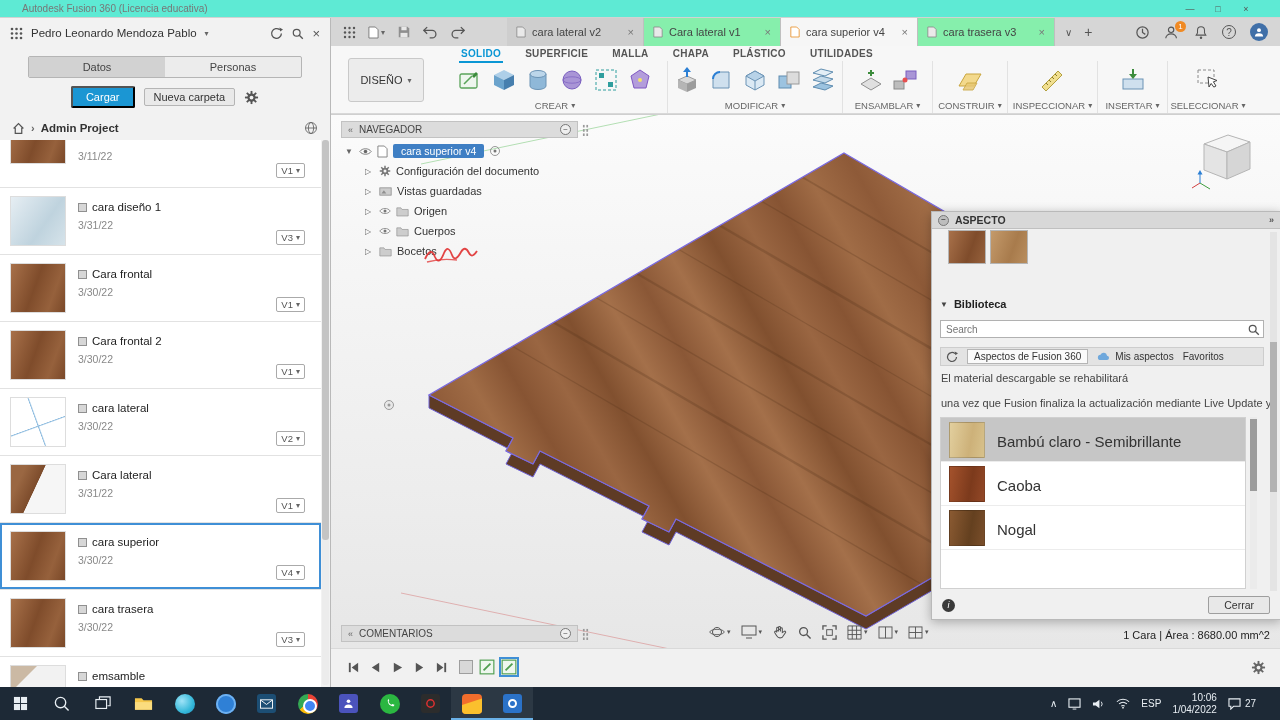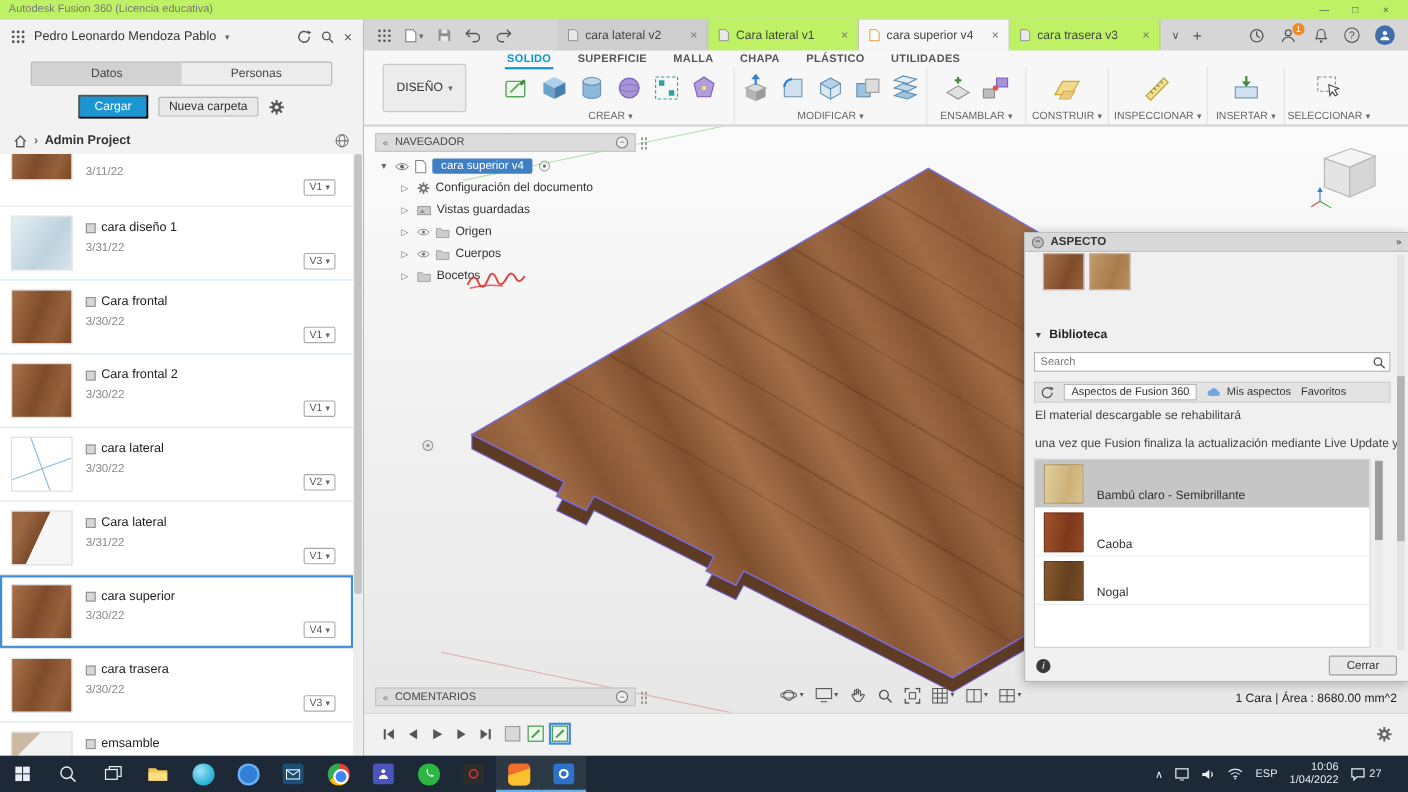--- a/index.html
+++ b/index.html
@@ -1,20 +1,20 @@
 <!DOCTYPE html>
 <html><head>
 <meta charset="utf-8">
 <style>
 *{box-sizing:border-box;margin:0;padding:0}
 body{font-family:"Liberation Sans",sans-serif;background:#555}
 .screen{position:relative;width:1280px;height:720px;background:#e8e8e8;overflow:hidden;font-size:11px;color:#333}
 svg{display:block}
 
-.titlebar{position:absolute;left:0;top:0;right:0;height:18px;background:#bef264;border-bottom:1px solid #d2d2d2;display:flex;align-items:center;padding:0 8px;font-size:10px;color:#777}
+.titlebar{position:absolute;left:0;top:0;right:0;height:18px;background:#5eead4;border-bottom:1px solid #d2d2d2;display:flex;align-items:center;padding:0 22px;font-size:10px;color:#777}
 .winctl{margin-left:auto;display:flex;gap:4px}
 .winctl span{width:24px;text-align:center;font-size:9px;color:#555}
 
 .datapanel{position:absolute;left:0;top:18px;width:331px;bottom:33px;background:#f2f2f2;border-right:1px solid #b9b9b9}
 .dp-head{position:absolute;left:0;top:0;right:0;height:30px;display:flex;align-items:center;gap:8px;padding:0 10px;font-size:11.5px;color:#333}
 .dp-head .sp{flex:1}
 .dp-tabs{position:absolute;top:38px;left:28px;right:28px;height:22px;display:flex;border:1px solid #b5b5b5;border-radius:2px;overflow:hidden;background:#ececec}
 .dp-tab{flex:1;display:flex;align-items:center;justify-content:center;font-size:11px;color:#444}
 .dp-tab.active{background:#d2d2d2}
 .dp-actions{position:absolute;top:67px;left:0;right:0;height:24px;padding:0 12px;display:flex;align-items:center;gap:9px;justify-content:center}
@@ -37,21 +37,21 @@
 .tmb-woodpart{background-color:#f6f6f6;background-image:linear-gradient(115deg,#9a6742 20%,#7d4c2c 45%,transparent 46%)}
 .tmb-light{background-color:#f2f2f2;background-image:linear-gradient(135deg,#cbb9a4 0 25%,transparent 26%)}
 .dp-scroll{position:absolute;right:1px;top:122px;bottom:2px;width:7px;background:#ececec;border-radius:3px}
 .dp-scroll .thumb{position:absolute;top:0;left:0;right:0;height:400px;background:#c4c4c4;border-radius:3px}
 
 .docbar{position:absolute;left:331px;top:18px;right:0;height:28px;background:#d6d6d6;display:flex;align-items:center}
 .qat{display:flex;align-items:center;gap:12px;padding:0 12px}
 .dtabs{display:flex;height:28px;margin-left:30px}
 .dtab{display:flex;align-items:center;gap:6px;padding:0 9px;width:137px;font-size:11px;color:#444;border-right:1px solid #bfbfbf;background:#cecece}
 .dtab.active{background:#f6f6f6}
-.dtab.dark{background:#bef264}
+.dtab.dark{background:#86efac}
 .dtab-x{color:#777;font-size:11px;margin-left:auto}
 .dtab-lbl{white-space:nowrap;overflow:hidden;text-overflow:ellipsis}
 .tab-extra{display:flex;align-items:center;gap:12px;padding:0 10px;color:#555}
 .docbar-right{margin-left:auto;display:flex;align-items:center;gap:14px;padding:0 12px}
 .badgewrap{position:relative}
 .badge{position:absolute;top:-4px;right:-6px;background:#f08a24;color:#fff;font-size:8px;width:11px;height:11px;border-radius:50%;display:flex;align-items:center;justify-content:center}
 .helpc{width:14px;height:14px;border:1.3px solid #555;border-radius:50%;display:flex;align-items:center;justify-content:center;font-size:10px;color:#555}
 .avatar{width:18px;height:18px;border-radius:50%;background:#3f6fa8;display:flex;align-items:center;justify-content:center}
 
 .ribbon{position:absolute;left:331px;top:46px;right:0;height:68px;background:#f7f7f7;border-bottom:1px solid #d8d8d8}
@@ -93,21 +93,21 @@
 .atab{display:flex;align-items:center;gap:4px}
 .anote{position:absolute;left:9px;font-size:11px;color:#444}
 .alist{position:absolute;left:8px;top:205px;width:306px;bottom:30px;background:#fff;border:1px solid #d0d0d0;overflow:hidden}
 .mrow{position:relative;height:44px;border-bottom:1px solid #ececec;background:#fff}
 .mrow.sel{background:#c6c6c6}
 .mthumb{position:absolute;left:8px;top:4px;width:36px;height:36px;border:1px solid rgba(0,0,0,.18);background-image:repeating-linear-gradient(100deg,rgba(0,0,0,.07) 0 2px,transparent 2px 5px)}
 .mt-bamboo{background-color:#d7c08b;background-image:linear-gradient(100deg,#e2cf9e,#cdb179 60%,#d8c28c)}
 .mt-caoba{background-color:#8f4525;background-image:linear-gradient(100deg,#a4522c,#7c3a1c 60%,#934827)}
 .mt-cerezo{background-color:#b06a3a;background-image:linear-gradient(100deg,#c47a45,#a05c2e 60%,#b56c3a)}
 .mt-nogal{background-color:#754b28;background-image:linear-gradient(100deg,#8a5a32,#64401f 60%,#7a4e2a)}
-.mname{position:absolute;left:56px;top:11px;height:44px;display:flex;align-items:center;font-size:11px;color:#333}
+.mname{position:absolute;left:56px;top:1px;height:44px;display:flex;align-items:center;font-size:15px;color:#333}
 .ascroll{position:absolute;left:318px;top:205px;width:7px;bottom:30px;background:#ebebeb}
 .ascroll .th{position:absolute;top:2px;left:0;right:0;height:72px;background:#9c9c9c}
 .aoscroll{position:absolute;right:3px;top:20px;width:7px;bottom:28px;background:#e4e4e4}
 .aoscroll .th{position:absolute;top:110px;left:0;right:0;height:150px;background:#b3b3b3}
 .afoot{position:absolute;left:0;right:0;bottom:0;height:28px;display:flex;align-items:center;padding:0 10px}
 .infoc{width:13px;height:13px;border-radius:50%;background:#3a3a3a;color:#fff;display:flex;align-items:center;justify-content:center;font-size:9px;font-style:italic}
 .btn-close{margin-left:auto;background:#e8e8e8;border:1px solid #9e9e9e;border-radius:2px;font-size:10.5px;color:#333;padding:2px 15px}
 
 .timeline{position:absolute;left:331px;top:648px;right:0;height:39px;background:#f1f1f1;border-top:1px solid #d9d9d9}
 .tctl{position:absolute;left:16px;top:12px;display:flex;gap:9px;align-items:center}

